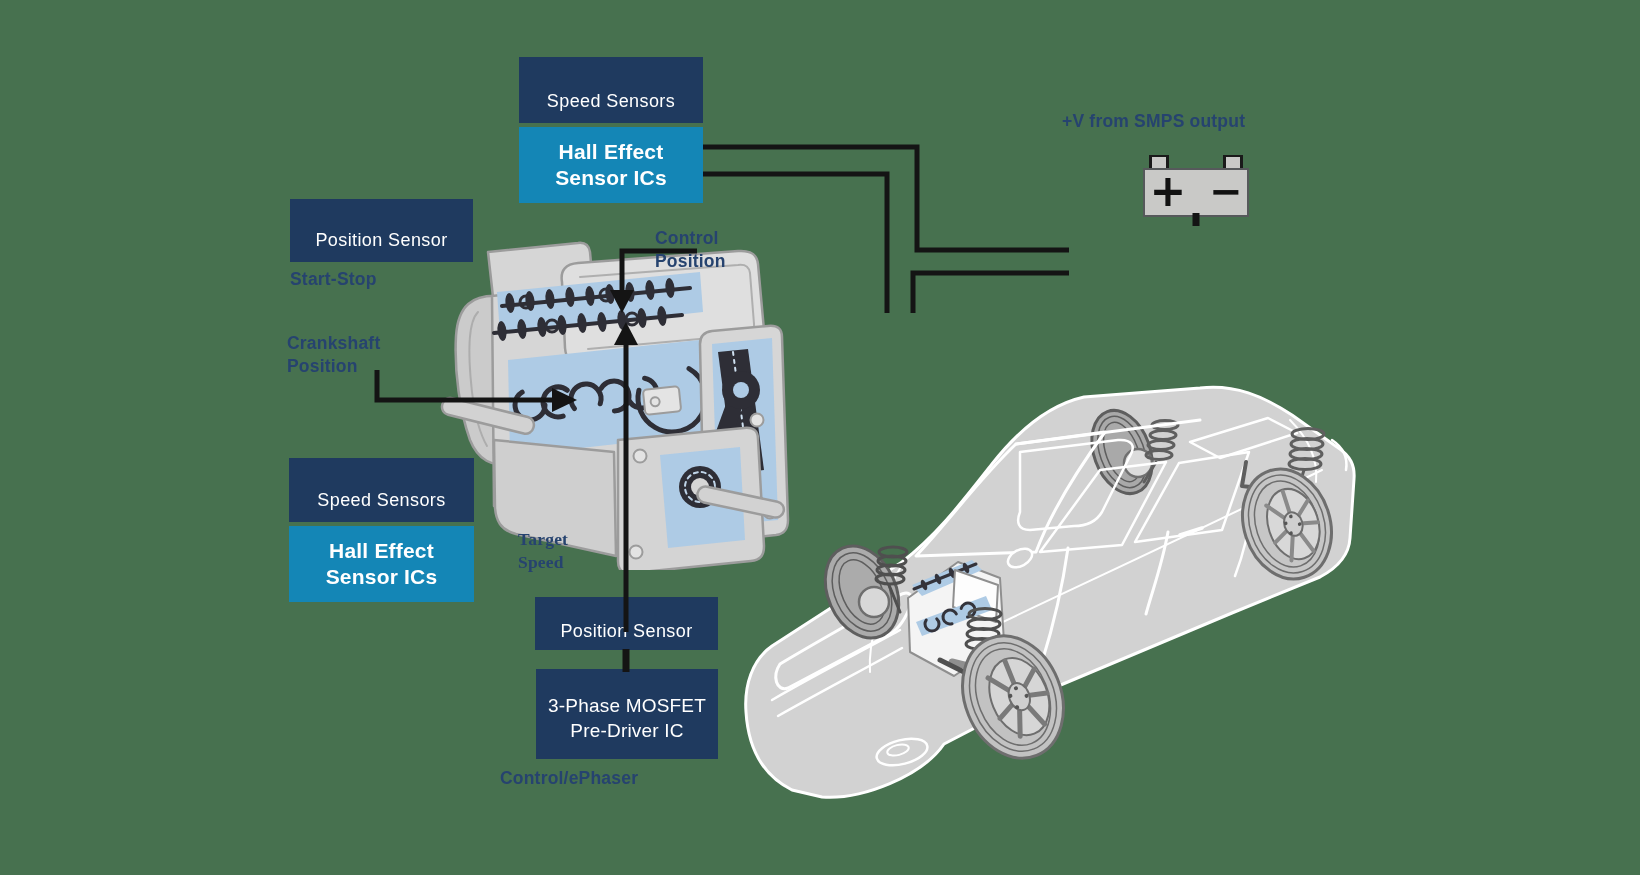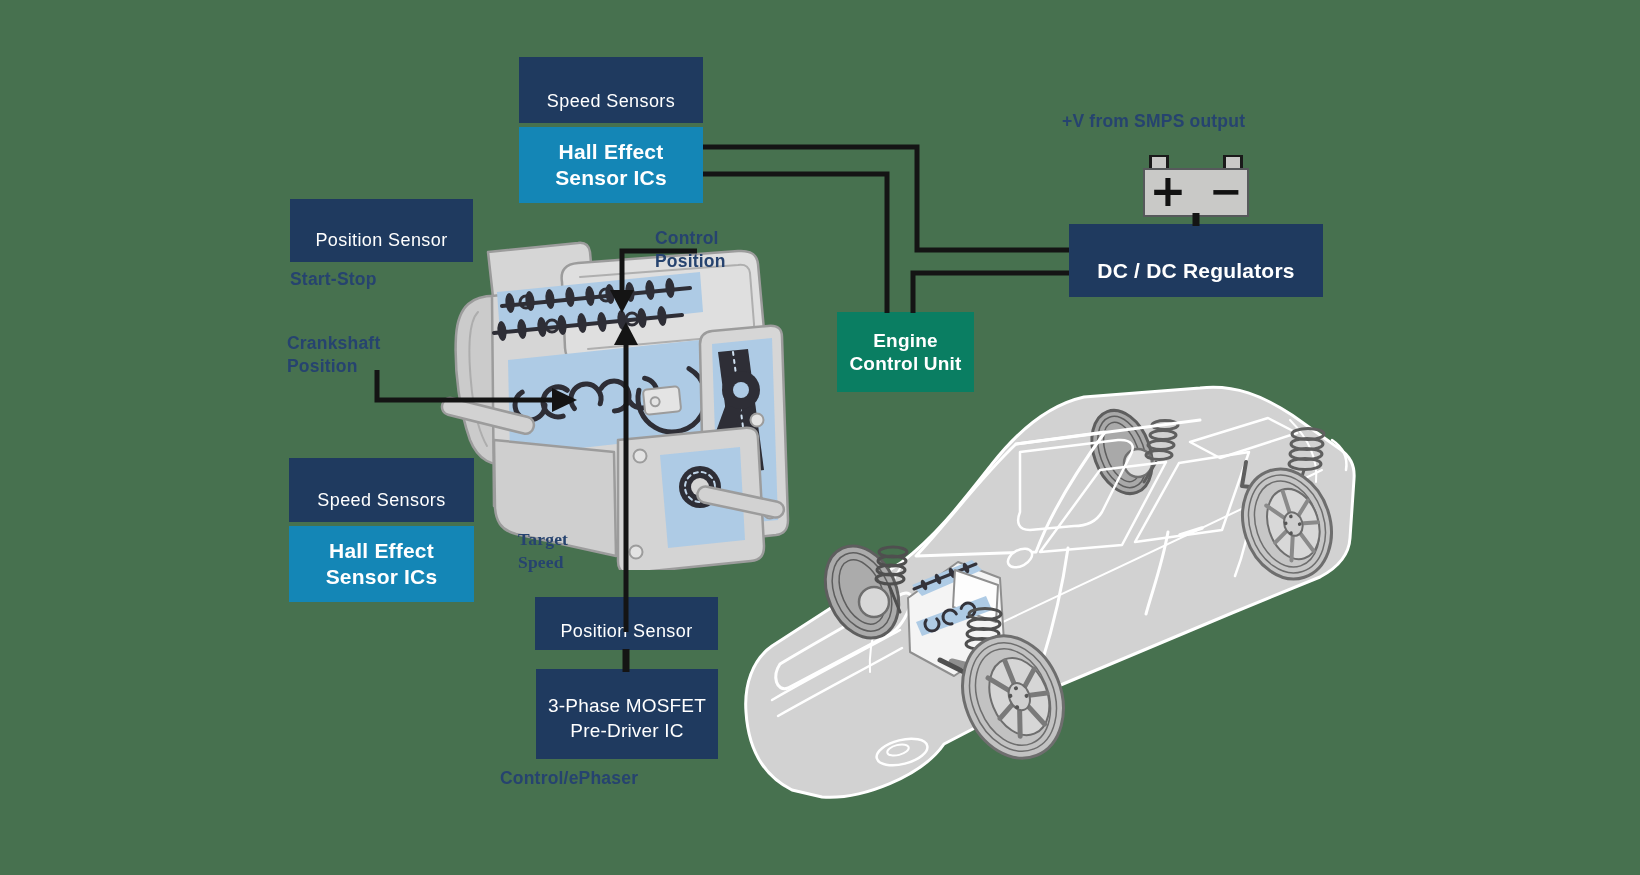--- a/index.html
+++ b/index.html
@@ -305,28 +305,21 @@
 
   <div class="box navy lab anchor-low pb8" style="left:535px;top:597px;width:183px;height:53px">
     <span>Position Sensor</span>
   </div>
 
   <div class="box navy midlab" style="left:536px;top:669px;width:182px;height:90px;padding-top:10px">
     <span>3-Phase MOSFET</span>
     <span>Pre-Driver IC</span>
   </div>
 
-  <div class="box greenbox bold" style="left:837px;top:312px;width:137px;height:80px;font-size:19px">
-    <span>Engine</span>
-    <span>Control Unit</span>
-  </div>
-
-  <div class="box navy bold anchor-low" style="left:1069px;top:224px;width:254px;height:73px;padding-bottom:13px">
-    <span>DC / DC Regulators</span>
-  </div>
+
 
   <div class="caption" style="left:290px;top:268px;width:183px">
     <span>Start-Stop</span>
   </div>
 
   <div class="caption" style="left:287px;top:332px;width:180px">
     <span>Crankshaft</span>
     <span>Position</span>
   </div>
 

